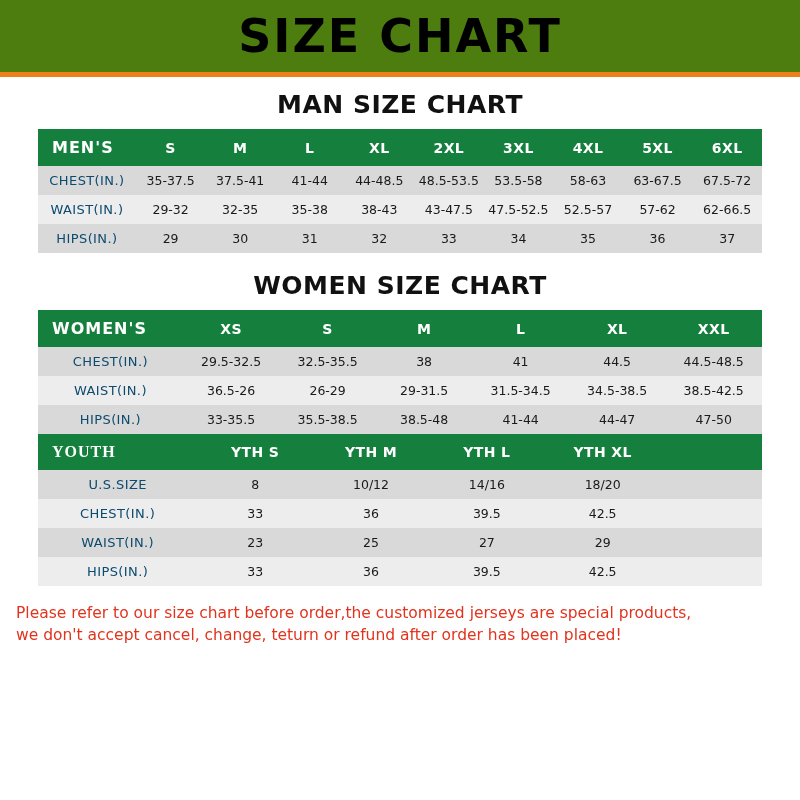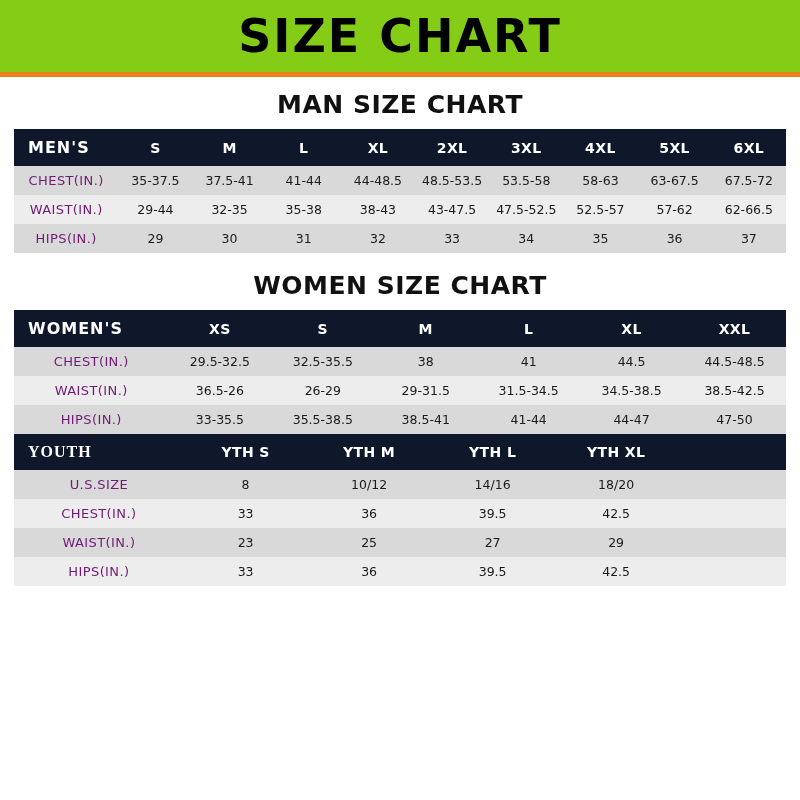--- a/index.html
+++ b/index.html
@@ -16,21 +16,21 @@
   .page {
     width: 800px;
     height: 800px;
     position: relative;
     background: #ffffff;
     box-sizing: border-box;
   }
   
   .banner {
     height: 72px;
-    background: #84cc16;
+    background: #4d7c0f;
     display: flex;
     align-items: center;
     justify-content: center;
     position: relative;
   }
   .banner-title {
     font-family: "DejaVu Sans", "Liberation Sans", sans-serif;
     font-weight: 700;
     font-size: 46px;
     letter-spacing: 2px;
@@ -40,40 +40,40 @@
   }
   .banner::after {
     content: "";
     position: absolute;
     left: 0; right: 0; bottom: -5px;
     height: 5px;
     background: #ef7f1a;
   }
   
   .content {
-    padding: 0 14px;
+    padding: 0 38px;
     box-sizing: border-box;
   }
   .section-title {
     text-align: center;
     font-weight: 700;
     font-size: 25px;
     letter-spacing: 0.5px;
     color: #111111;
     margin: 18px 0 10px 0;
   }
   table.chart {
     width: 100%;
     border-collapse: collapse;
     table-layout: fixed;
     font-size: 12.5px;
     color: #1a1a1a;
   }
   table.chart thead th {
-    background: #0f172a;
+    background: #15803d;
     color: #ffffff;
     font-weight: 700;
     padding: 9px 2px;
     text-align: center;
     font-size: 14px;
     letter-spacing: 0.4px;
   }
   table.chart thead th.label-col {
     text-align: left;
     padding-left: 14px;
@@ -82,21 +82,21 @@
   }
   table.chart tbody td {
     text-align: center;
     padding: 7px 2px;
     font-size: 12.5px;
   }
   table.chart tbody td.label-col {
     text-align: center;
     font-size: 13px;
     letter-spacing: 0.4px;
-    color: #701a75;
+    color: #0c4a6e;
   }
   table.chart tbody tr.row-dark td { background: #d9d9d9; }
   table.chart tbody tr.row-light td { background: #ededed; }
 
   
   .men col.c0 { width: 13.5%; }
   .men col.cx { width: 9.6%; }
   
   .women col.c0 { width: 20%; }
   .women col.cx { width: 13.33%; }
@@ -171,21 +171,21 @@
           <td>41-44</td>
           <td>44-48.5</td>
           <td>48.5-53.5</td>
           <td>53.5-58</td>
           <td>58-63</td>
           <td>63-67.5</td>
           <td>67.5-72</td>
         </tr>
         <tr class="row-light">
           <td class="label-col">WAIST(IN.)</td>
-          <td>29-44</td>
+          <td>29-32</td>
           <td>32-35</td>
           <td>35-38</td>
           <td>38-43</td>
           <td>43-47.5</td>
           <td>47.5-52.5</td>
           <td>52.5-57</td>
           <td>57-62</td>
           <td>62-66.5</td>
         </tr>
         <tr class="row-dark">
@@ -241,21 +241,21 @@
           <td>26-29</td>
           <td>29-31.5</td>
           <td>31.5-34.5</td>
           <td>34.5-38.5</td>
           <td>38.5-42.5</td>
         </tr>
         <tr class="row-dark">
           <td class="label-col">HIPS(IN.)</td>
           <td>33-35.5</td>
           <td>35.5-38.5</td>
-          <td>38.5-41</td>
+          <td>38.5-48</td>
           <td>41-44</td>
           <td>44-47</td>
           <td>47-50</td>
         </tr>
       </tbody>
     </table>
 
     <table class="chart youth">
       <colgroup>
         <col class="c0">
@@ -306,14 +306,18 @@
           <td>36</td>
           <td>39.5</td>
           <td>42.5</td>
           <td></td>
         </tr>
       </tbody>
     </table>
 
   </div>
 
+  <div class="footer-note">
+    <div>Please refer to our size chart before order,the customized jerseys are special products,</div>
+    <div>we don't accept cancel, change, teturn or refund after order has been placed!</div>
+  </div>
 
 </div>
 
 </body></html>

